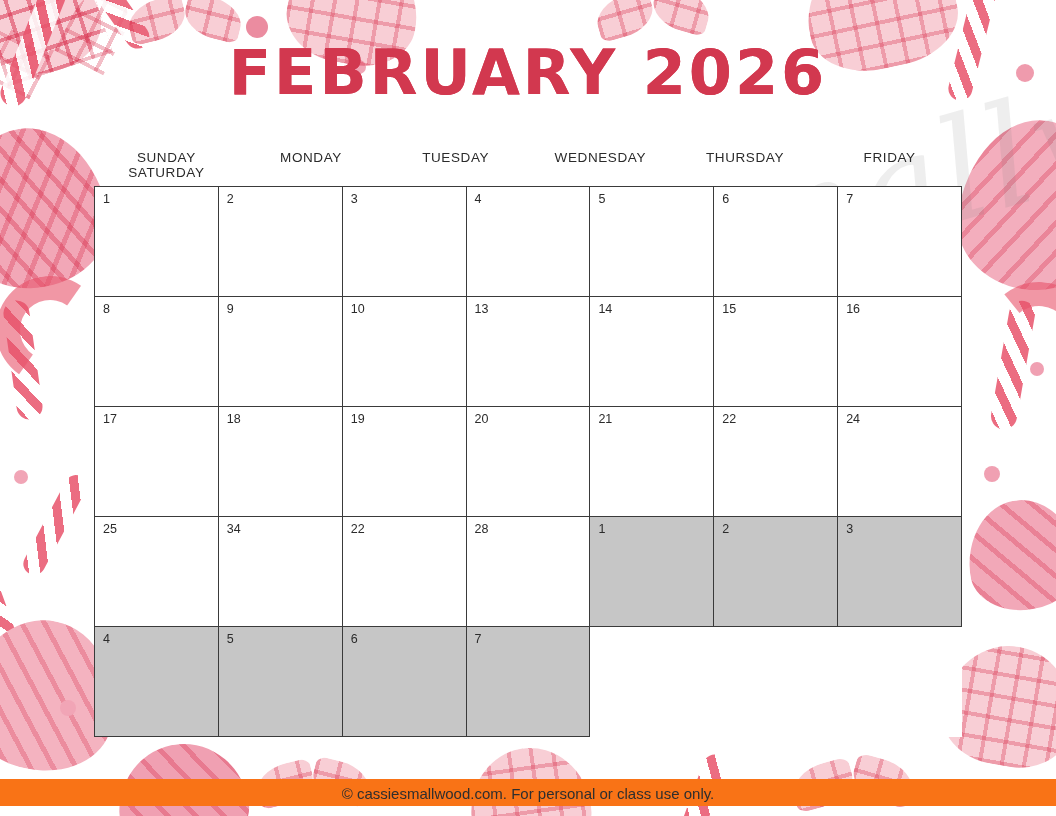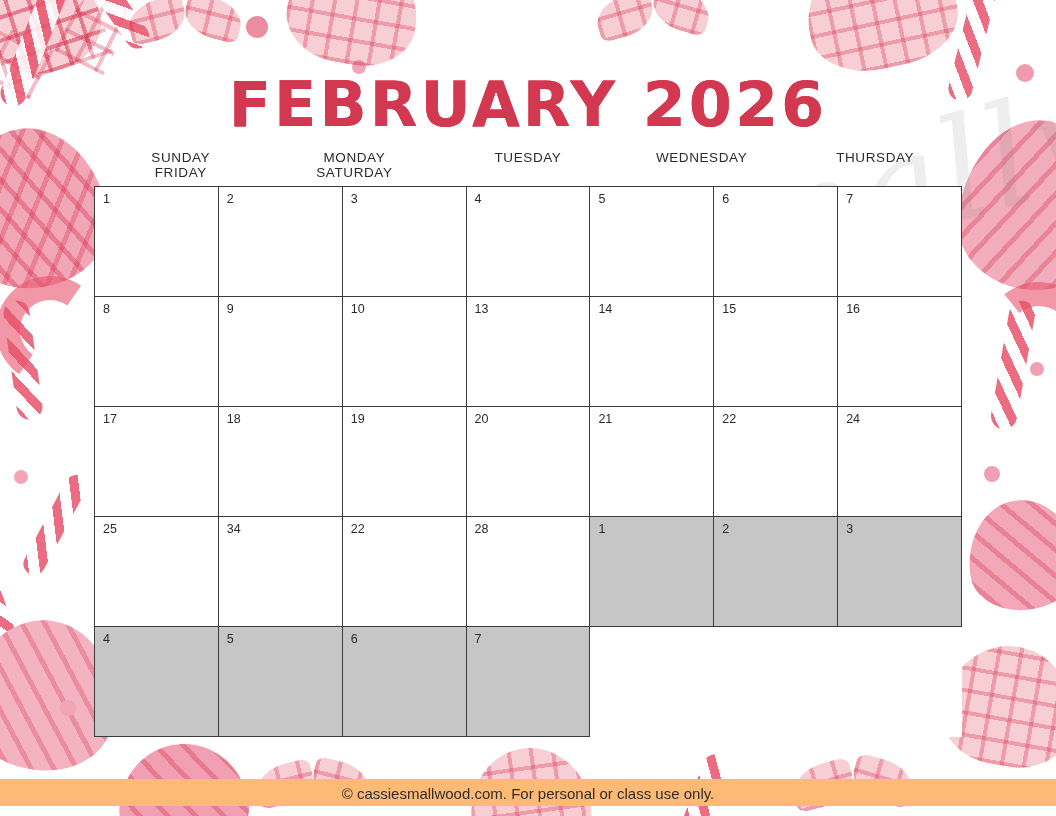--- a/index.html
+++ b/index.html
@@ -101,21 +101,21 @@
     color: rgba(120,120,120,0.13);
     transform: rotate(-16deg);
     white-space: nowrap;
     letter-spacing: 2px;
     user-select: none;
   }
 
   
   .title {
     position: absolute;
-    top: 68px;
+    top: 36px;
     left: 0;
     width: 100%;
     text-align: center;
     font-family: "DejaVu Sans", sans-serif;
     font-weight: bold;
     font-size: 62px;
     letter-spacing: 3px;
     color: #d2384f;
     text-shadow: 0 0 0 #d2384f;
   }
@@ -128,21 +128,21 @@
 
   
   .cal {
     position: absolute;
     left: 94px;
     top: 150px;
     width: 868px;
   }
   .dow-row {
     display: grid;
-    grid-template-columns: repeat(5, 1fr);
+    grid-template-columns: repeat(6, 1fr);
     margin-bottom: 6px;
   }
   .dow {
     text-align: center;
     font-size: 13.5px;
     letter-spacing: .6px;
     color: #2b2b2b;
     font-family: "Liberation Sans", sans-serif;
   }
   .grid {
@@ -173,21 +173,21 @@
   
   .footer {
     position: absolute;
     left: 0;
     bottom: 10px;
     width: 100%;
     text-align: center;
     font-size: 15px;
     color: #2e2e2e;
     font-family: "Liberation Sans", sans-serif;
-    background: #fdba74;
+    background: #f97316;
     padding: 6px 0 4px;
   }
 </style>
 </head>
 <body>
 
 <div class="page">
 
   <div class="deco-layer">
 

